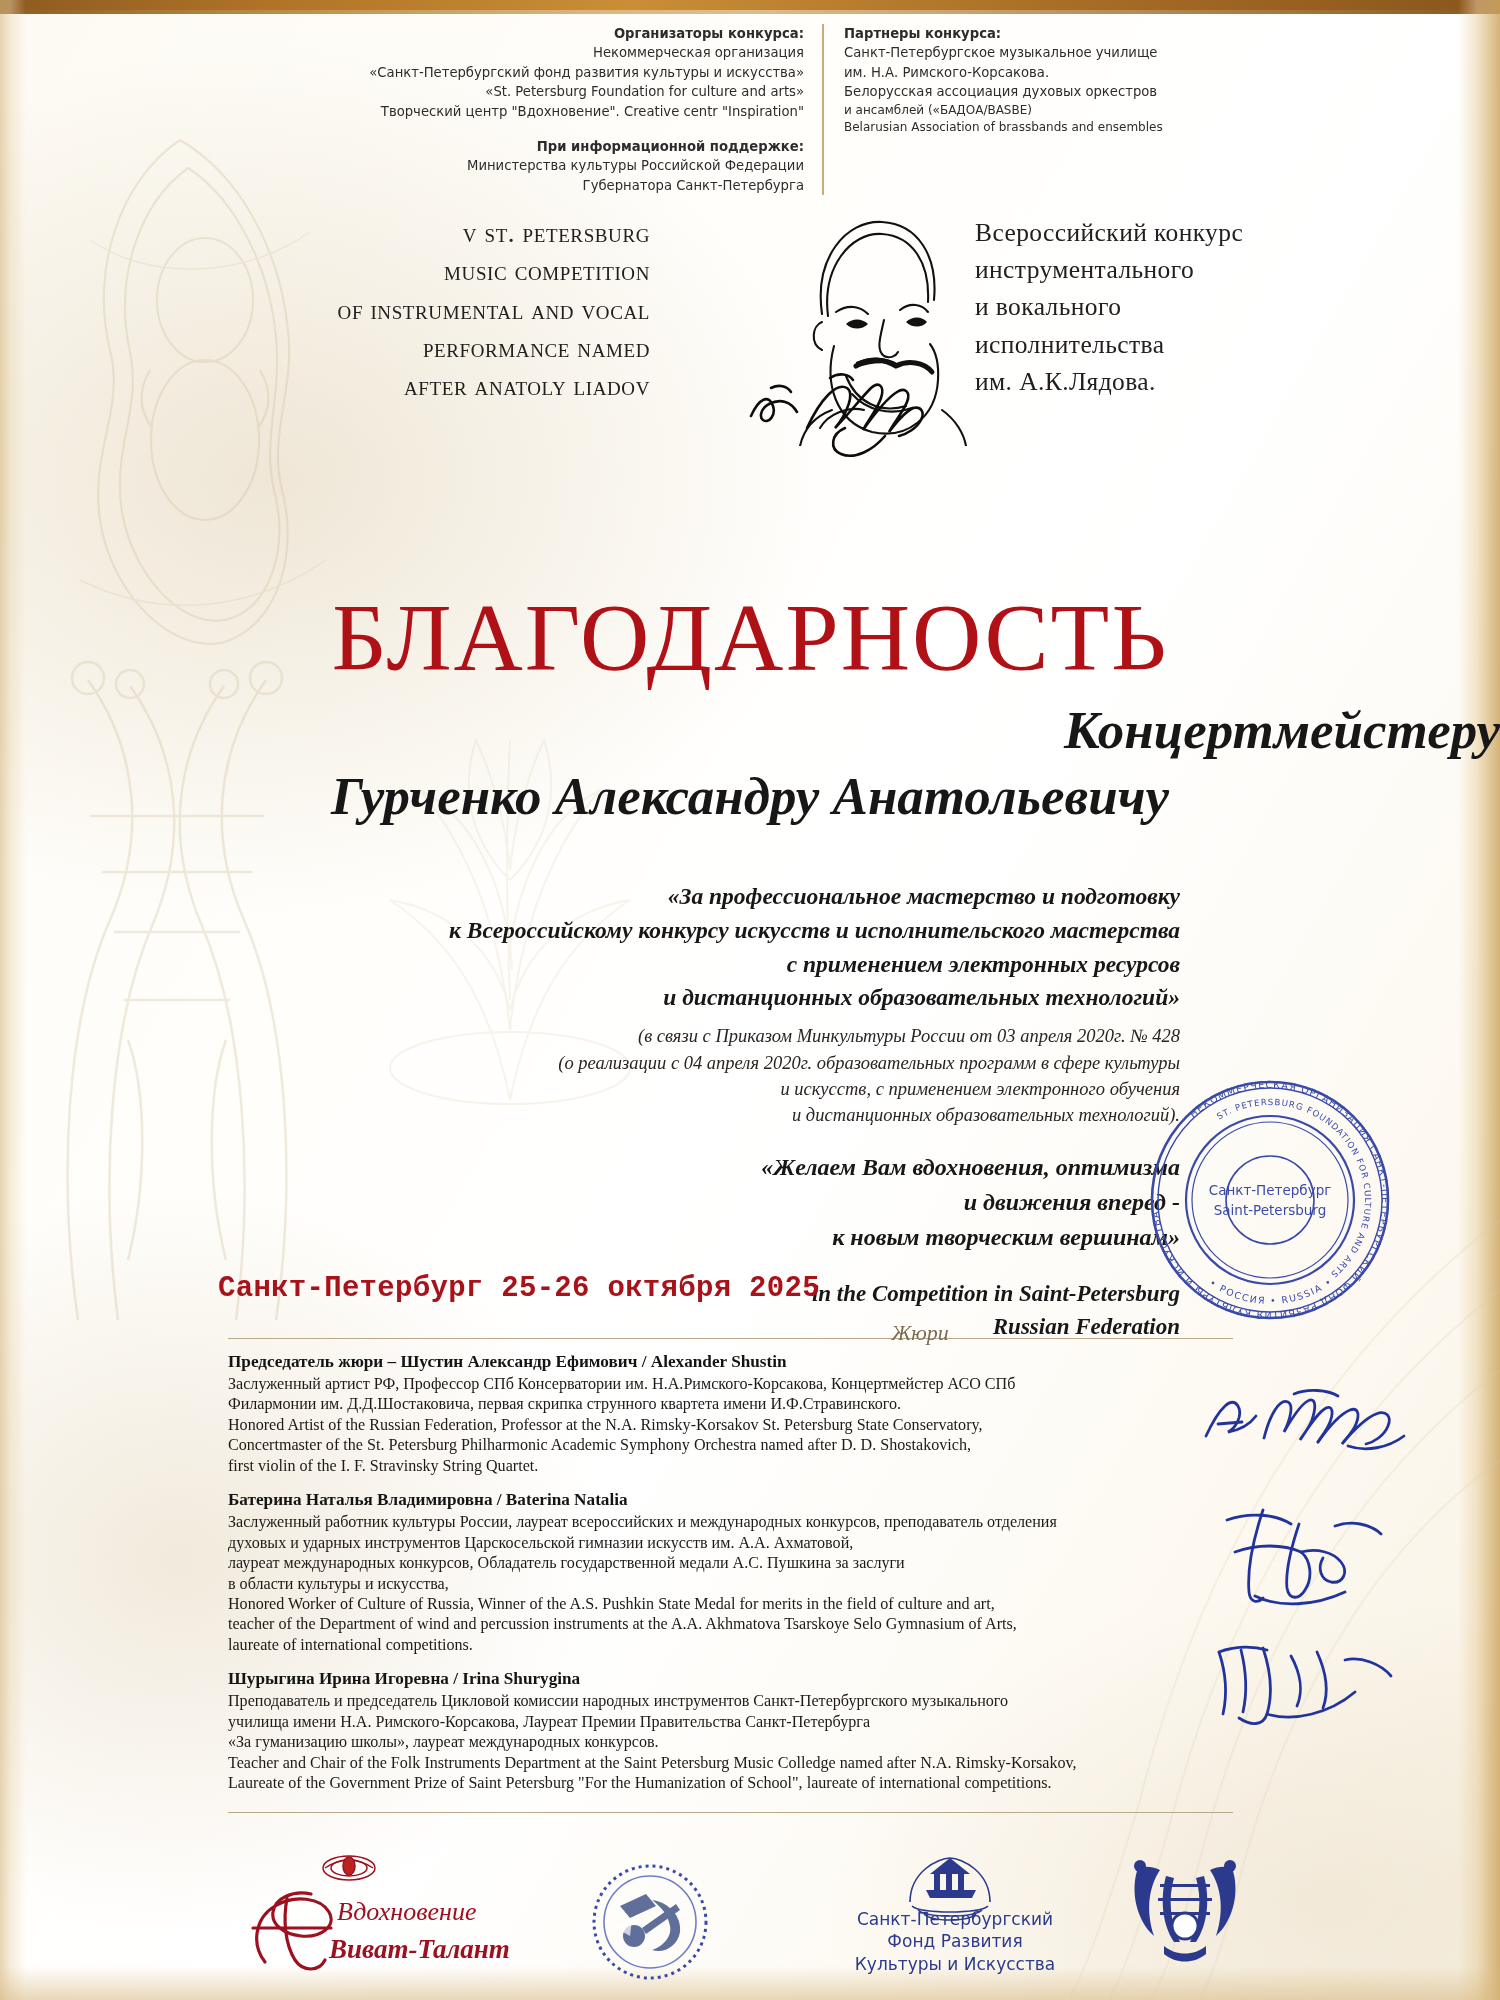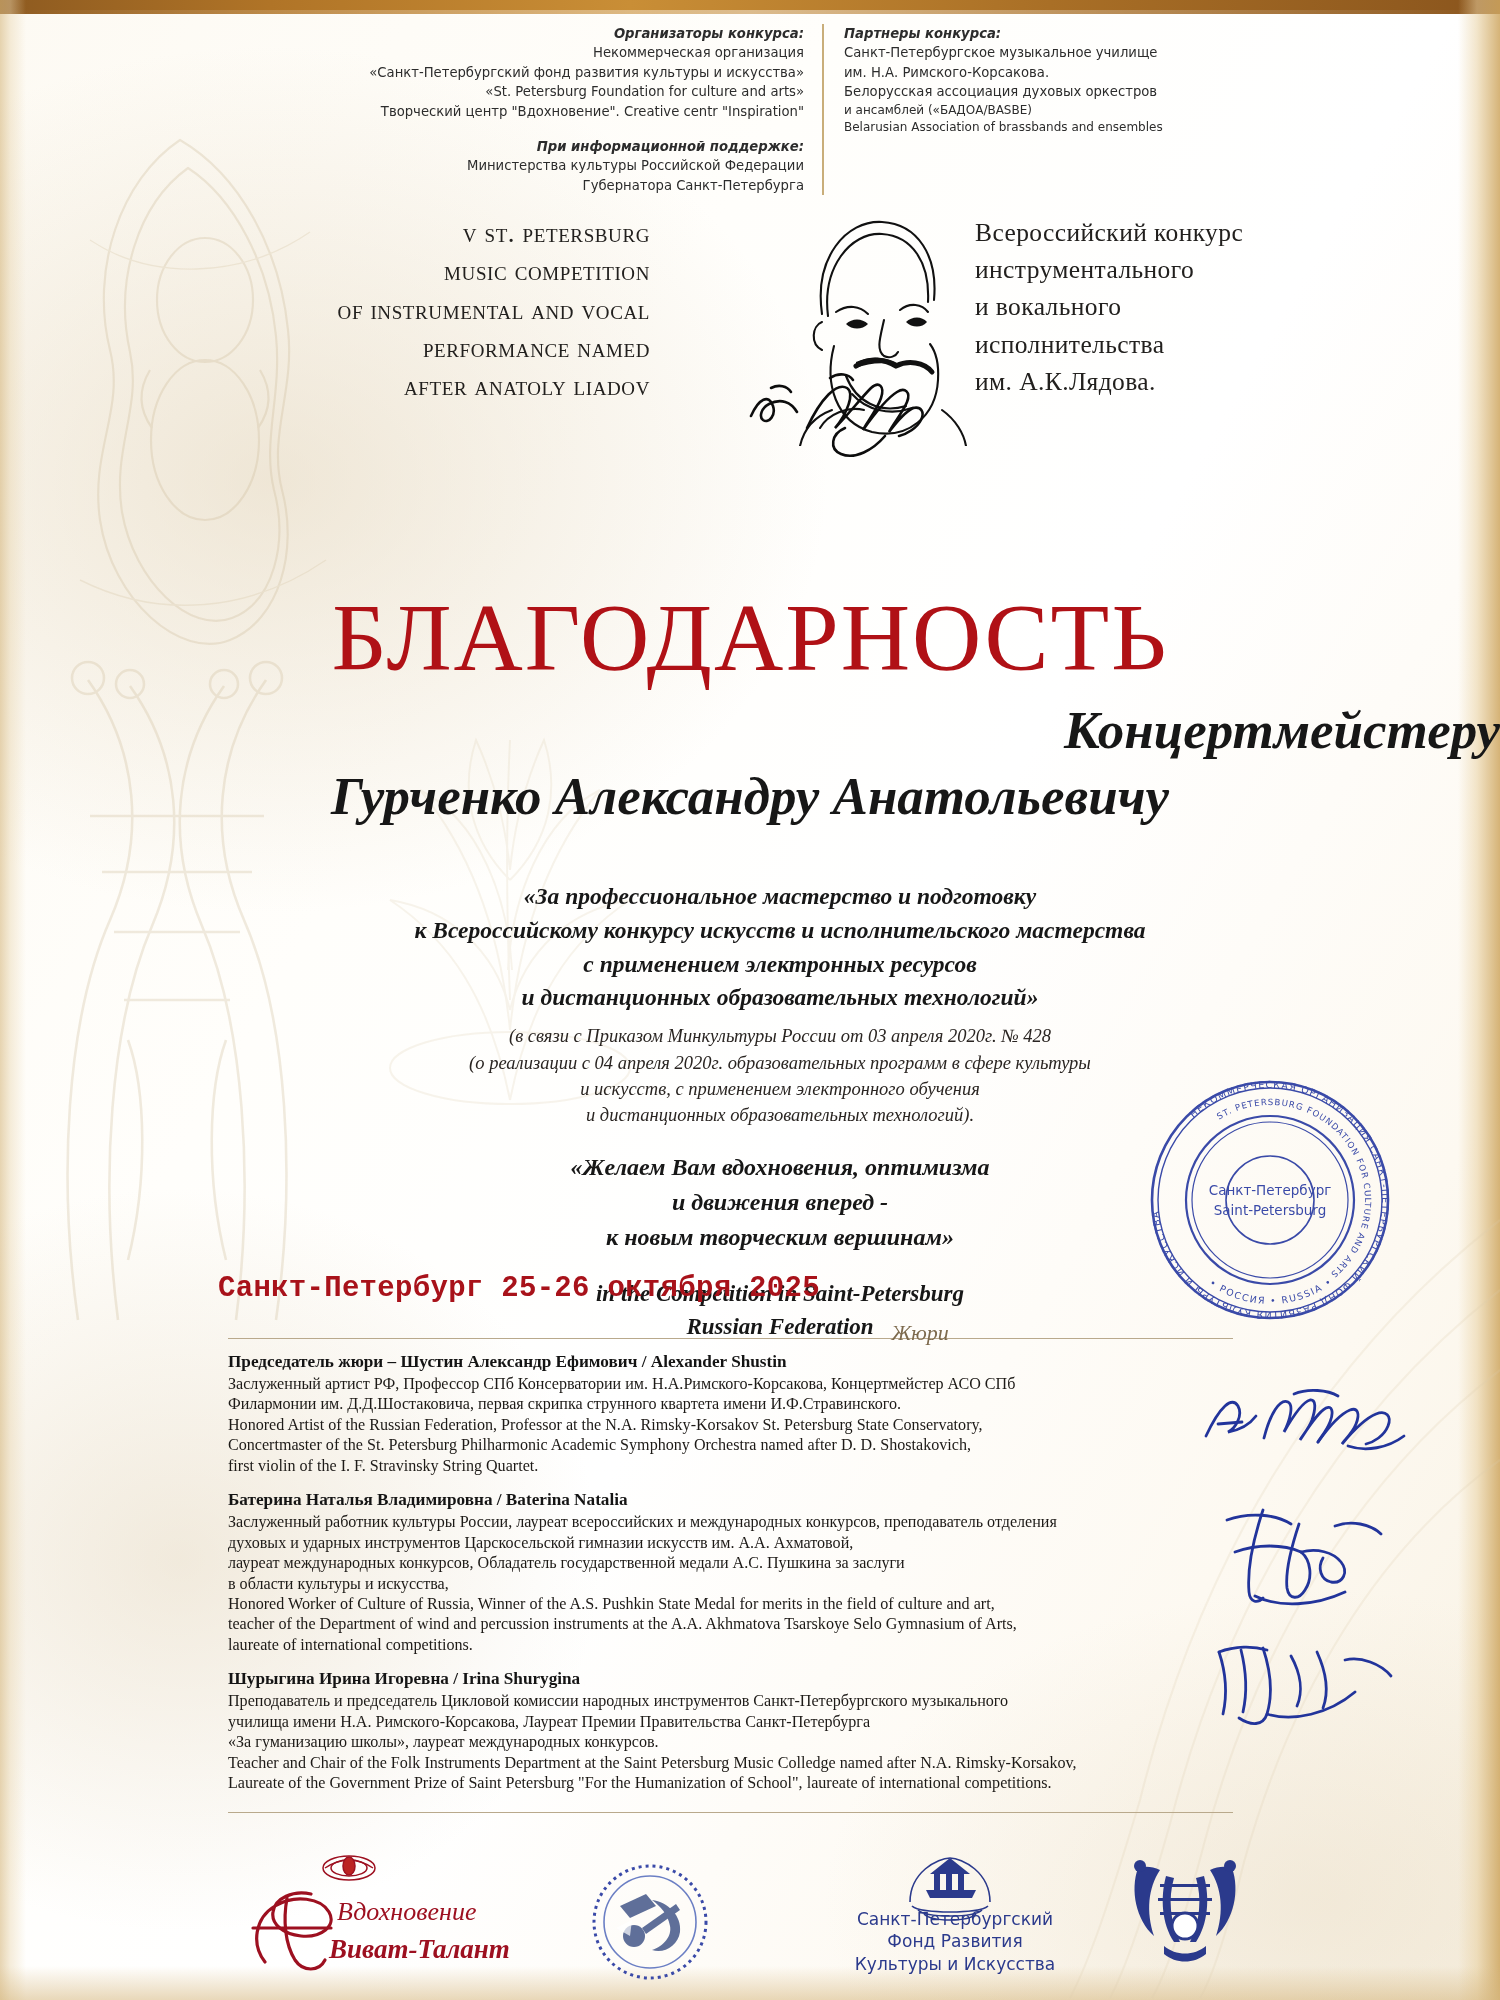--- a/index.html
+++ b/index.html
@@ -59,21 +59,21 @@
 
   
   .credits {
     position: absolute; left: 330px; top: 24px; width: 1000px;
     display: flex; gap: 0px;
     font-family: "DejaVu Sans", sans-serif;
   }
   .credits-col { font-size: 13.2px; line-height: 1.47; color: #2c2c2c; }
   .credits-left { width: 492px; text-align: right; padding-right: 18px; }
   .credits-right { width: 490px; text-align: left; padding-left: 20px; border-left: 2px solid #c9ae7a; }
-  .credits-title { font-weight: bold; font-style: italic; }
+  .credits-title { font-weight: bold; }
   .credits-right .small { font-size: 12px; }
   .credits-gap { height: 16px; }
 
   
   .titleband { position:absolute; left:0; top:198px; width:1500px; height:250px; }
   .title-left {
     position:absolute; left:230px; top:16px; width:420px; text-align:right;
     font-family:"Liberation Serif", serif; font-size:27px; line-height:1.42;
     letter-spacing:.6px; color:#22201e; font-variant: small-caps; text-transform: lowercase;
   }
@@ -97,21 +97,21 @@
     font-size:53px; color:#171717;padding-left:12px;
   }
   .recipient-name {
     position:absolute; left:0; top:766px; width:1500px; text-align:center;
     font-family:"Liberation Serif", serif; font-style:italic; font-weight:bold;
     font-size:53px; color:#171717;
   }
 
   
   .citation {
-    position:absolute; left:380px; top:880px; width:800px; text-align:center;
+    position:absolute; left:380px; top:880px; width:800px; text-align:right;
     font-family:"Liberation Serif", serif; font-style:italic; color:#171717;
   }
   .cit-main { font-size:23.5px; font-weight:bold; line-height:1.44; }
   .cit-note { font-size:18.5px; line-height:1.42; margin-top:8px; color:#2a2522; }
   .cit-wish { font-size:24px; font-weight:bold; line-height:1.45; margin-top:22px; }
   .cit-en   { font-size:23px; font-weight:bold; line-height:1.45; margin-top:22px; }
 
   
   .seal { position:absolute; left:1145px; top:1075px; width:250px; height:250px; }
 

